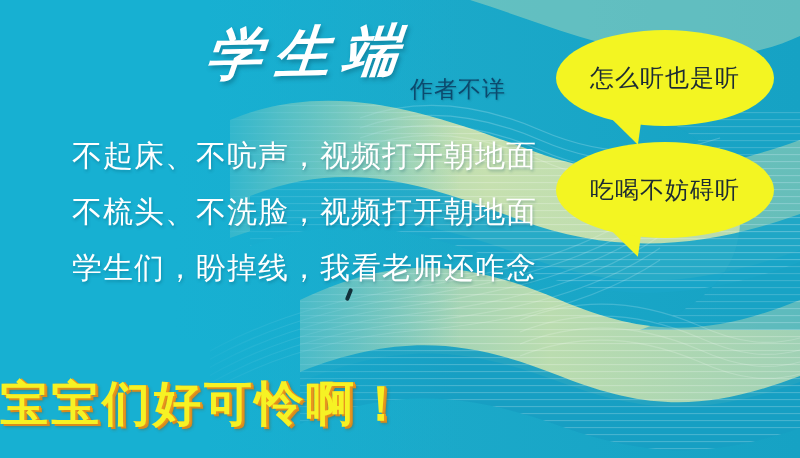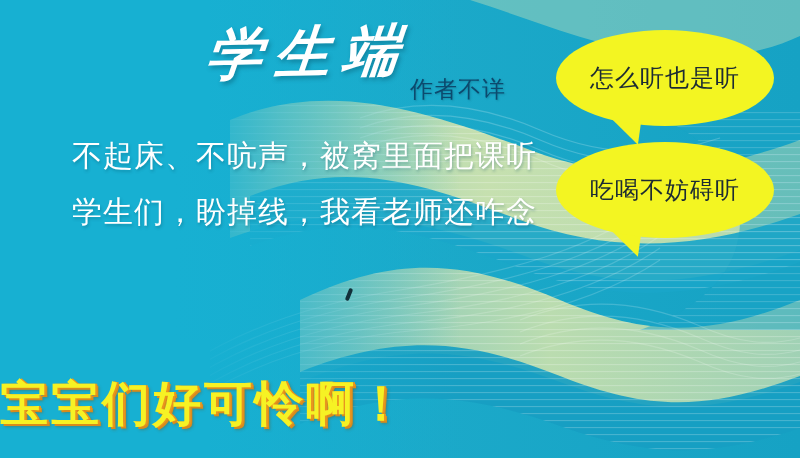--- a/index.html
+++ b/index.html
@@ -244,21 +244,22 @@
       <rect x="0" y="0" width="210" height="150" fill="#17b0d2"></rect>
     </g>
   </svg>
 
   <div class="title-block">
     <div class="title-calli">学生端</div>
     <div class="title-author">作者不详</div>
   </div>
 
   <div class="verse">
-    <div class="verse-line">不起床、不吭声，被窝里面把课听</div>
+    <div class="verse-line">不起床、不吭声，视频打开朝地面</div>
+    <div class="verse-line">不梳头、不洗脸，视频打开朝地面</div>
     <div class="verse-line">学生们，盼掉线，我看老师还咋念</div>
   </div>
   <div class="stray-mark"></div>
 
   <div class="bubble" id="bubble-1">
     <div class="tail"></div>
     <div class="body">
       <span class="txt">怎么听也是听</span>
     </div>
   </div>

